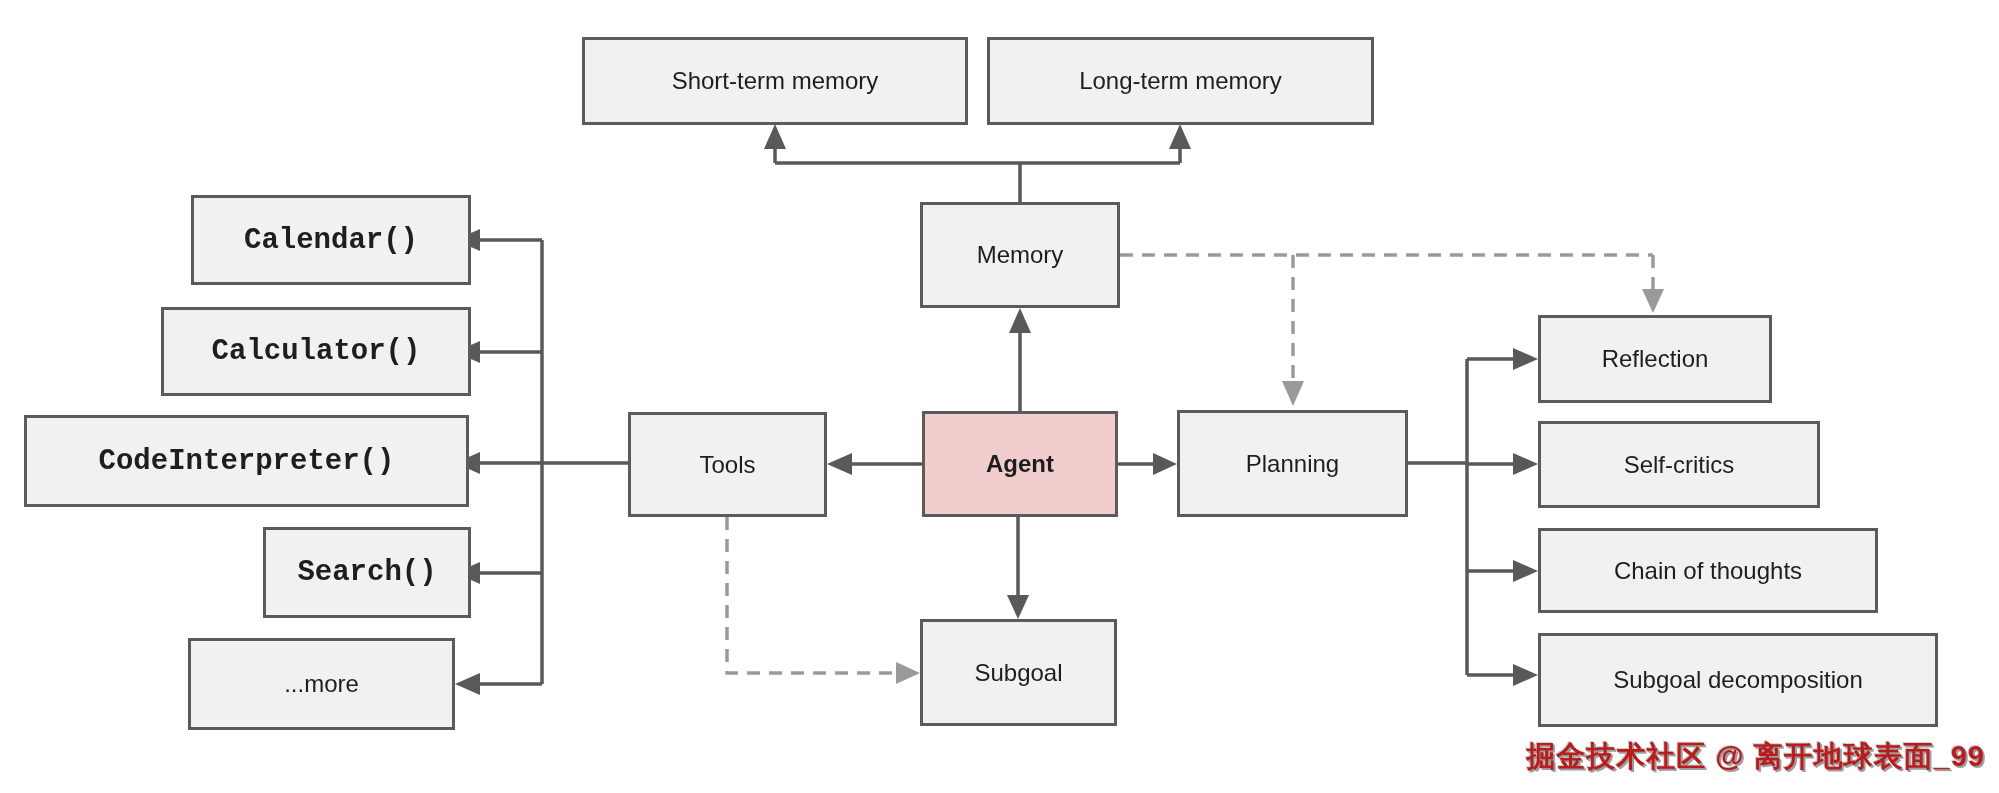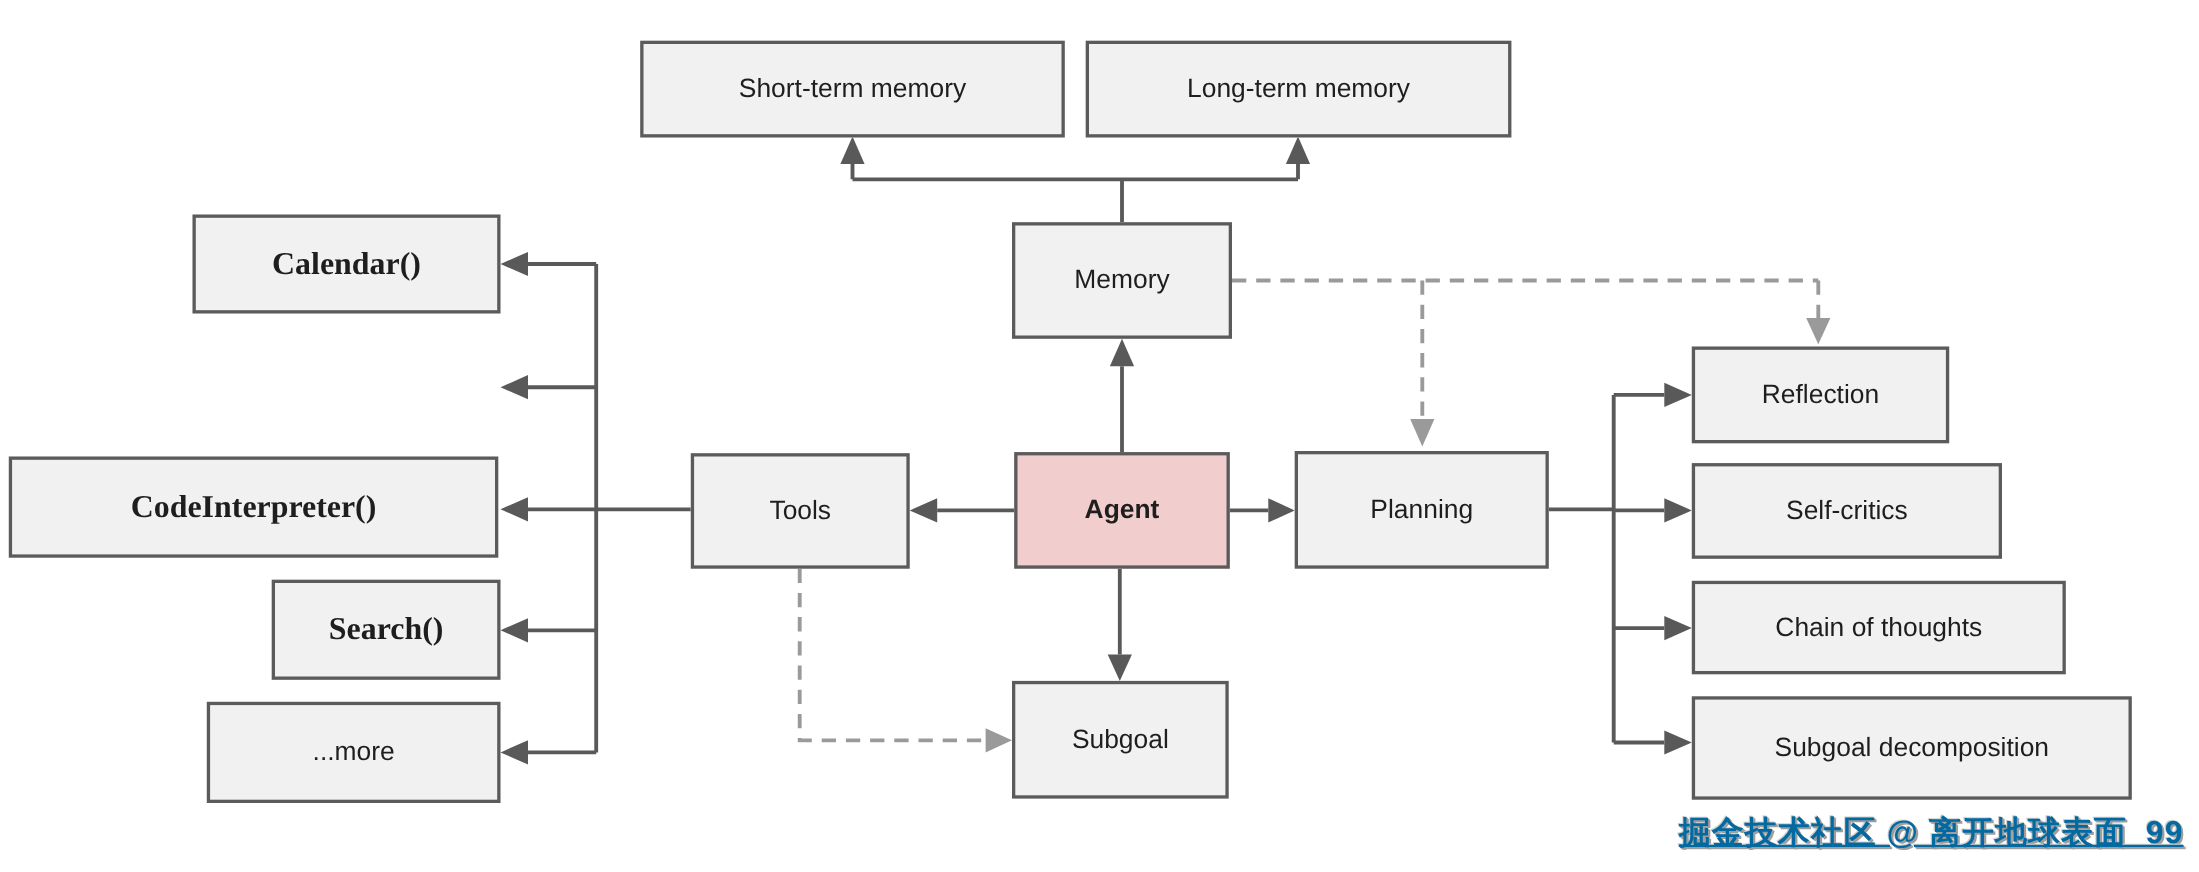--- a/index.html
+++ b/index.html
@@ -18,35 +18,34 @@
   .box{
     position:absolute;
     box-sizing:border-box;
     background:var(--boxfill,#f1f1f1);
     border:3px solid var(--boxborder,#5b5b5b);
     display:flex;align-items:center;justify-content:center;
     font-size:24px;color:#1e1e1e;
     white-space:nowrap;
   }
   .box.mono{
-    font-family:Liberation Serif, serif;
-    font-weight:700;font-size:29px;
+    font-family:Liberation Mono, monospace;
+    font-weight:700;font-size:29px;margin-left:16px;
   }
   .box.accent{
     background:var(--agentfill,#f2cdcd);
     font-weight:700;
   }
   .watermark{
     position:absolute;
     right:14px;bottom:16px;
     font-size:29px;font-weight:700;
-    color:#0369a1;
+    color:#b91c1c;
     text-shadow:2px 2px 0 #9e9e9e, -1px -1px 0 #cfcfcf, 1px 1px 0 #9e9e9e;
     letter-spacing:1px;
-    text-decoration:underline;
   }
 </style>
 </head>
 <body>
 
 <div class="stage" style="--bg: #ffffff; --boxfill: #f1f1f1; --boxborder: #5b5b5b; --agentfill: #f2cdcd; --solid: #595959; --dash: #9a9a9a;">
 
   <svg class="wires" viewBox="0 0 1999 793" xmlns="http://www.w3.org/2000/svg">
 
     <g>
@@ -110,20 +109,21 @@
   <div class="box" style="left:987px;top:37px;width:387px;height:88px">Long-term memory</div>
 
   <div class="box" style="left:920px;top:202px;width:200px;height:106px">Memory</div>
   <div class="box accent" style="left:922px;top:411px;width:196px;height:106px">Agent</div>
   <div class="box" style="left:920px;top:619px;width:197px;height:107px">Subgoal</div>
 
   <div class="box" style="left:628px;top:412px;width:199px;height:105px">Tools</div>
   <div class="box" style="left:1177px;top:410px;width:231px;height:107px">Planning</div>
 
   <div class="box mono" style="left:175px;top:195px;width:280px;height:90px">Calendar()</div>
+  <div class="box mono" style="left:145px;top:307px;width:310px;height:89px">Calculator()</div>
   <div class="box mono" style="left:8px;top:415px;width:445px;height:92px">CodeInterpreter()</div>
   <div class="box mono" style="left:247px;top:527px;width:208px;height:91px">Search()</div>
   <div class="box" style="left:188px;top:638px;width:267px;height:92px">...more</div>
 
   <div class="box" style="left:1538px;top:315px;width:234px;height:88px">Reflection</div>
   <div class="box" style="left:1538px;top:421px;width:282px;height:87px">Self-critics</div>
   <div class="box" style="left:1538px;top:528px;width:340px;height:85px">Chain of thoughts</div>
   <div class="box" style="left:1538px;top:633px;width:400px;height:94px">Subgoal decomposition</div>
 
   <div class="watermark">掘金技术社区 @ 离开地球表面_99</div>

